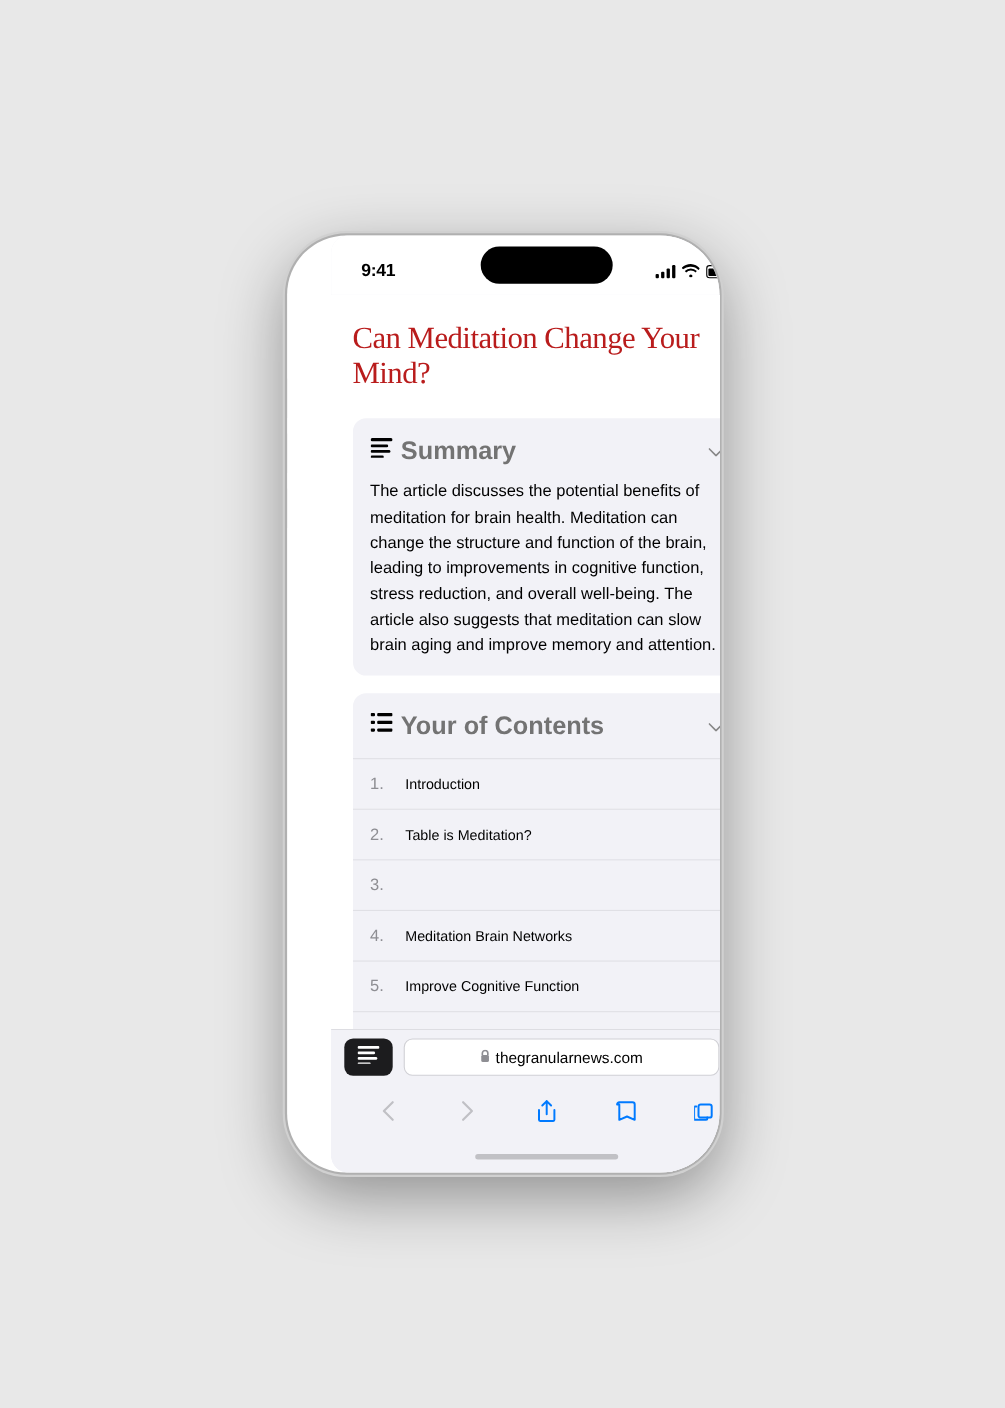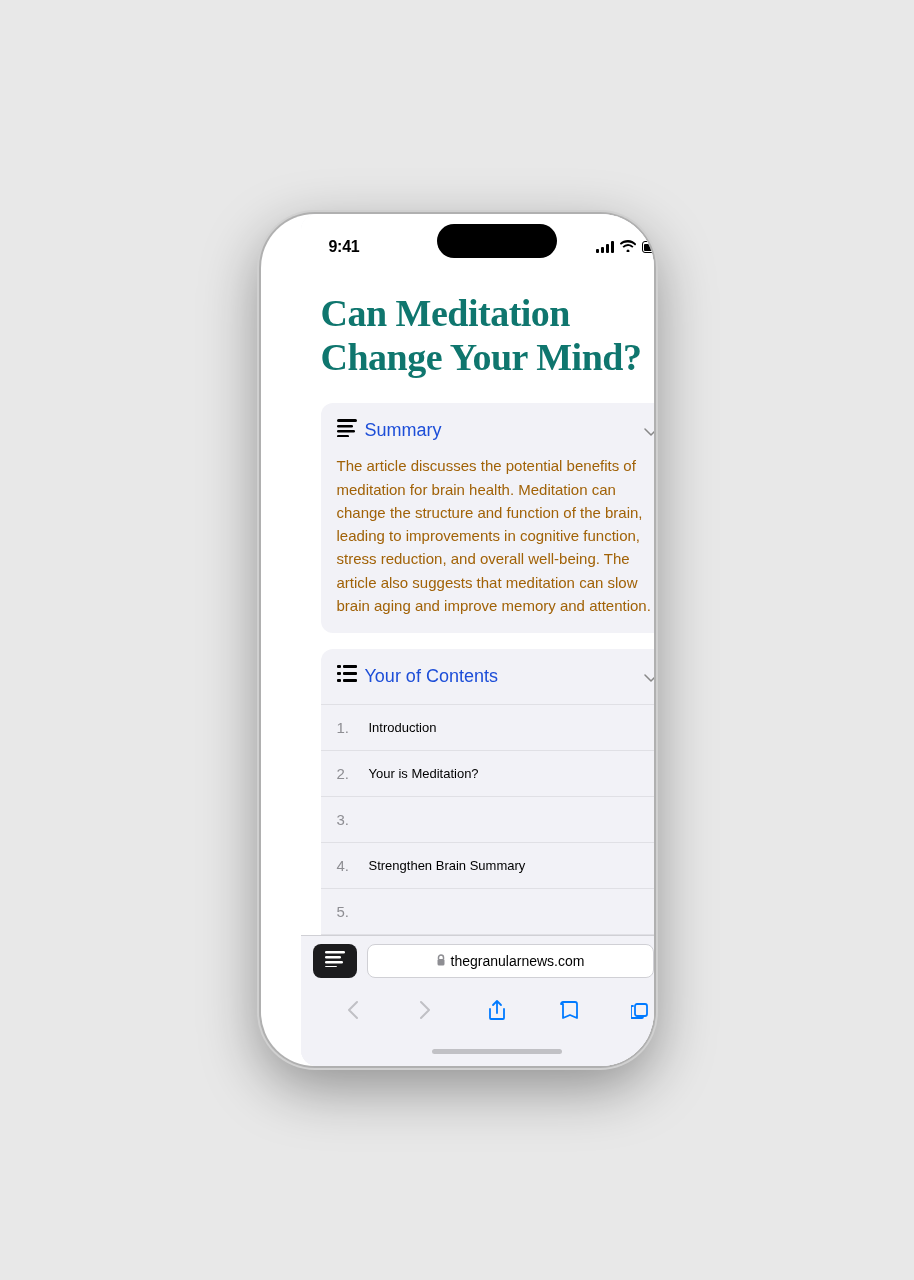--- a/index.html
+++ b/index.html
@@ -148,23 +148,23 @@
 
     
     .content-area {
       flex: 1;
       background: #ffffff;
       overflow-y: auto;
       padding: 24px 20px 20px;
     }
 
     .article-title {
-      font-size: 38px;
-      font-weight: 700;
-      color: #0f766e;
+      font-size: 28px;
+      font-weight: 400;
+      color: #b91c1c;
       line-height: 1.15;
       margin-bottom: 24px;
       font-family: 'Georgia', serif;
       letter-spacing: -0.5px;
     }
 
     
     .card {
       background: #f2f2f7;
       border-radius: 12px;
@@ -184,33 +184,33 @@
       align-items: center;
       gap: 8px;
     }
 
     .card-icon {
       font-size: 18px;
       color: #000;
     }
 
     .card-title {
-      font-size: 18px;
-      font-weight: 400;
-      color: #1d4ed8;
+      font-size: 23px;
+      font-weight: 700;
+      color: #737373;
     }
 
     .chevron-icon {
       color: #888;
       font-size: 14px;
     }
 
     .card-body {
       font-size: 15px;
-      color: #a16207;
+      color: #000000;
       line-height: 1.55;
     }
 
     
     .toc-card {
       background: #f2f2f7;
       border-radius: 12px;
       overflow: hidden;
       margin-bottom: 16px;
     }
@@ -414,31 +414,32 @@
             </svg>
           </span>
         </div>
 
         <div class="toc-item">
           <span class="toc-number">1.</span>
           <span class="toc-text">Introduction</span>
         </div>
         <div class="toc-item">
           <span class="toc-number">2.</span>
-          <span class="toc-text">Your is Meditation?</span>
+          <span class="toc-text">Table is Meditation?</span>
         </div>
         <div class="toc-item">
           <span class="toc-number">3.</span>
         </div>
         <div class="toc-item">
           <span class="toc-number">4.</span>
-          <span class="toc-text">Strengthen Brain Summary</span>
+          <span class="toc-text">Meditation Brain Networks</span>
         </div>
         <div class="toc-item">
           <span class="toc-number">5.</span>
+          <span class="toc-text">Improve Cognitive Function</span>
         </div>
         <div class="toc-item">
           
           
         </div>
 
       </div>
 
     </div>
 

